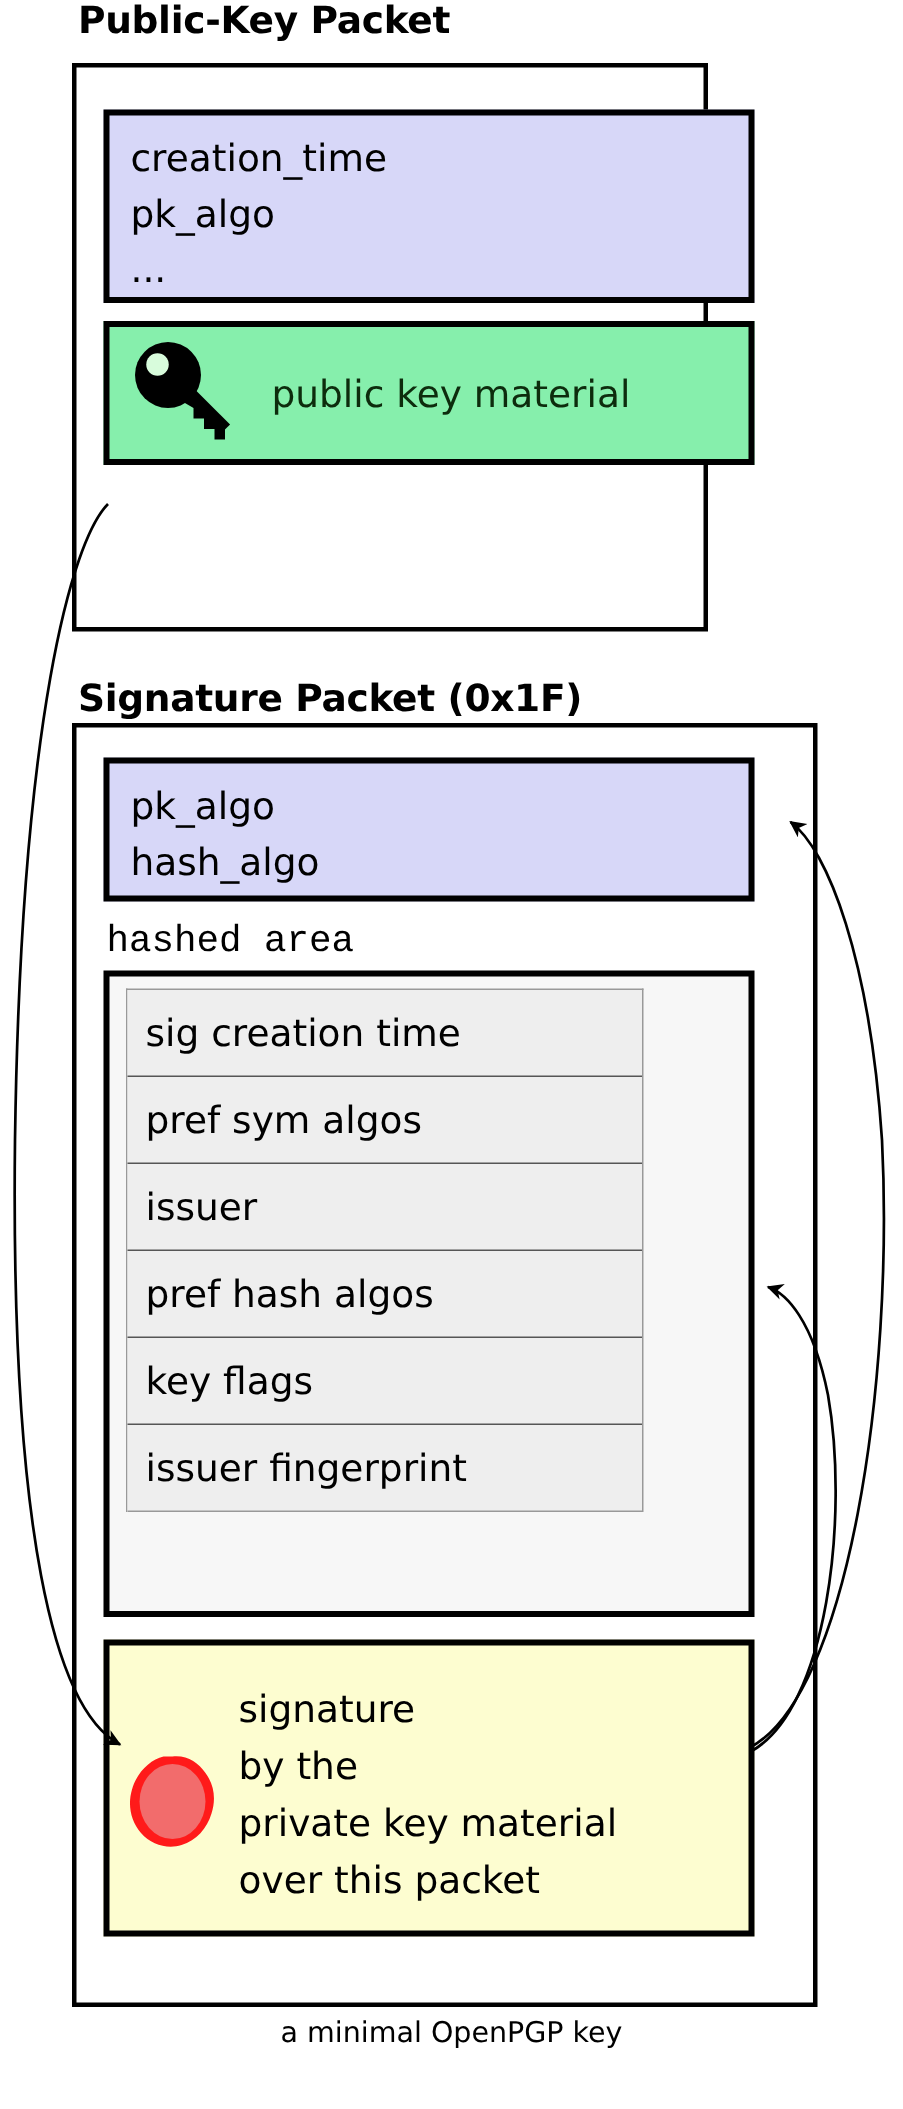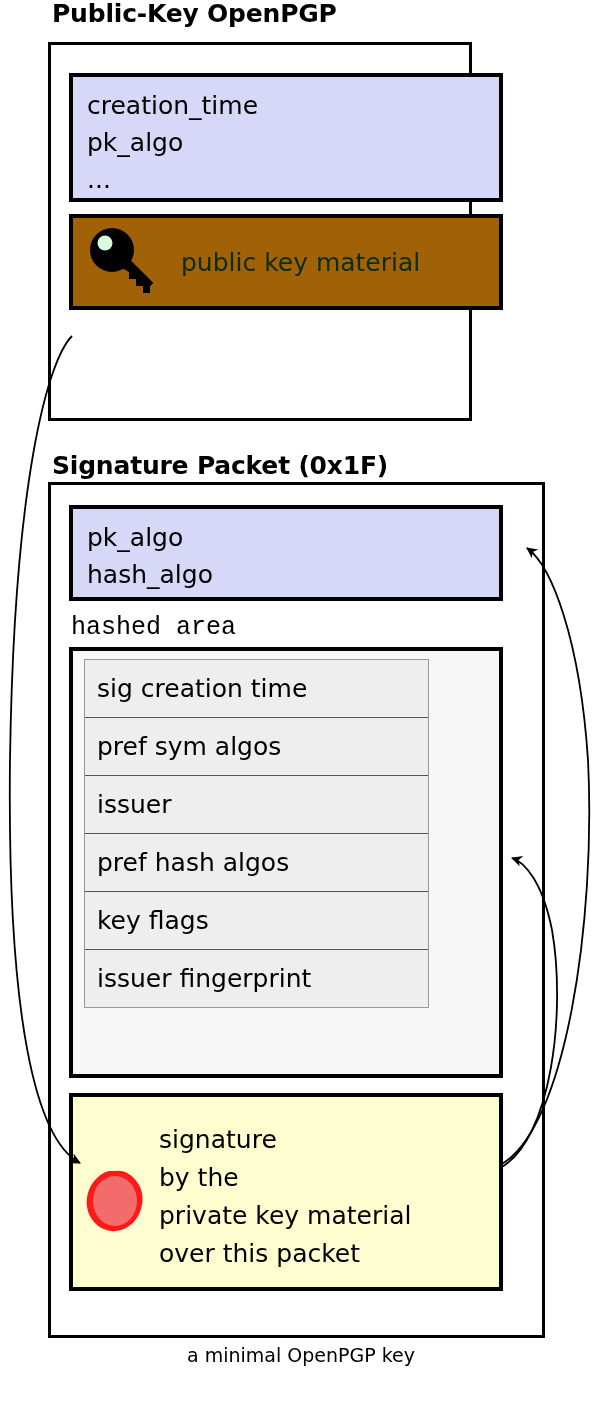--- a/index.html
+++ b/index.html
@@ -57,21 +57,21 @@
     line-height: 37px;
     white-space: pre;
   }
 
   #pk-meta {
     left: 18px; top: 28px; width: 434px; height: 129px;
     background: #d7d7f8;
   }
   #pk-material {
     left: 18px; top: 169px; width: 434px; height: 96px;
-    background: #a16207;
+    background: #86efac;
     display: flex; align-items: center;
     padding: 0 14px;
   }
   #pk-material .material-label {
     font-size: 25px;
     color: #0d2c0d;
     margin-left: 16px;
   }
 
   #sig-meta {
@@ -141,21 +141,21 @@
     width: 602px;
     text-align: center;
     font-size: 19px;
   }
 </style>
 </head>
 <body>
 
 <div class="stage">
 
-  <div class="section-title" id="pk-title">Public-Key OpenPGP</div>
+  <div class="section-title" id="pk-title">Public-Key Packet</div>
 
   <div class="packet-box" id="pk-packet">
 
     <div class="field-block" id="pk-meta">
       <div class="field-line">creation_time</div>
       <div class="field-line">pk_algo</div>
       <div class="field-line">...</div>
     </div>
 
     <div class="field-block" id="pk-material">

